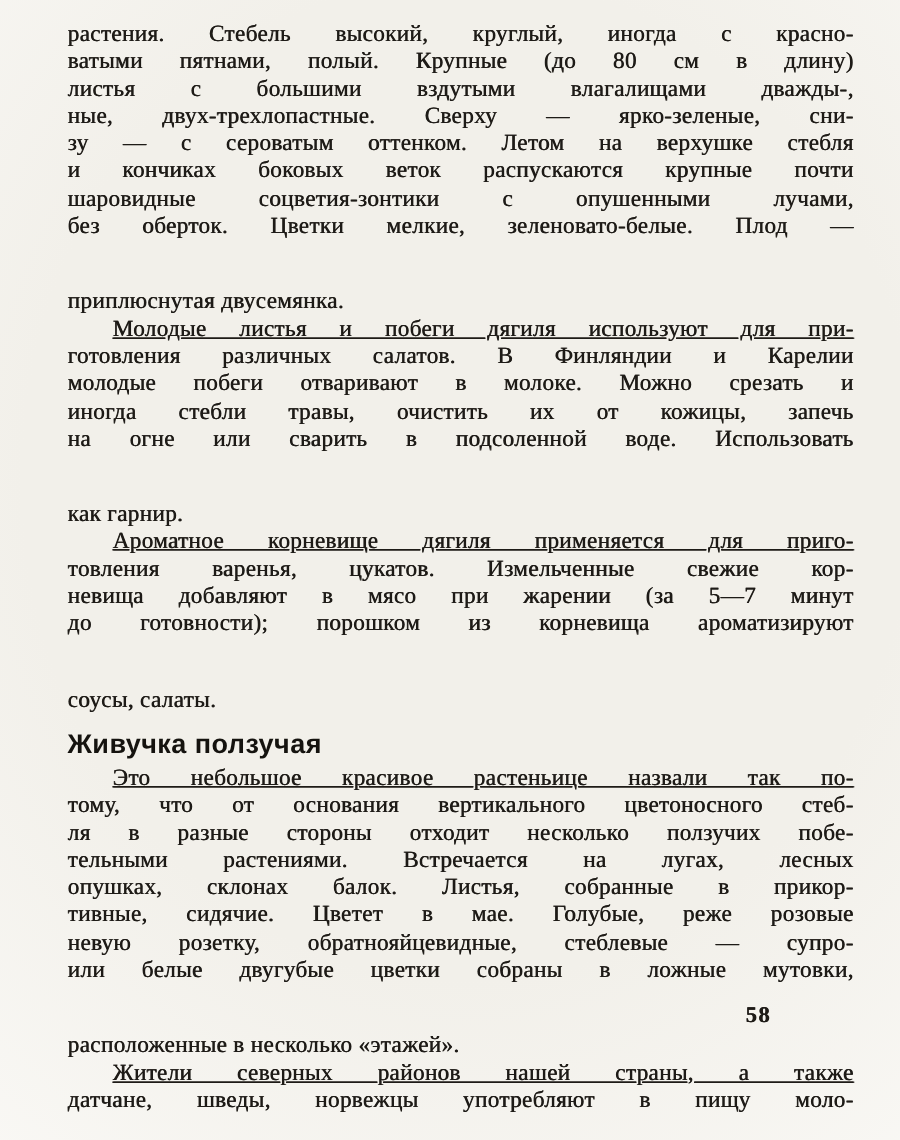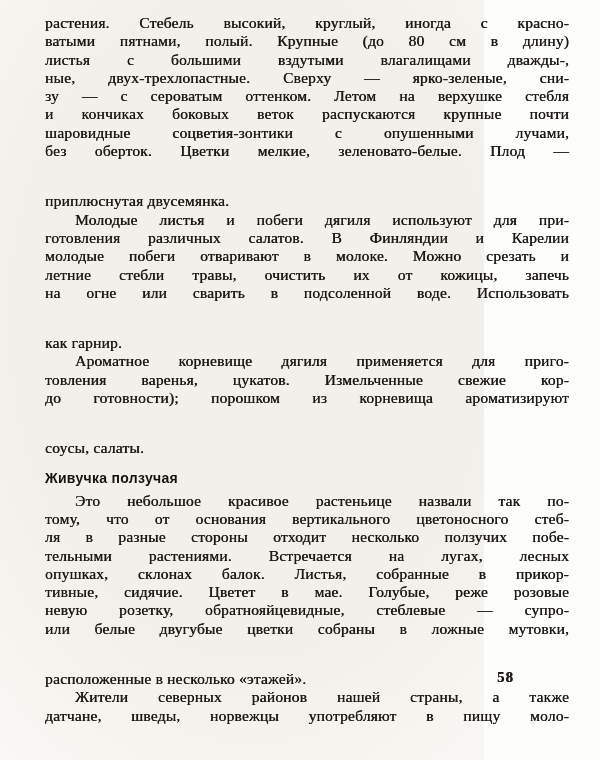--- a/index.html
+++ b/index.html
@@ -11,21 +11,21 @@
     padding: 0;
   }
   body {
     width: 600px;
     height: 760px;
     overflow: hidden;
     background: #fdfdfc;
   }
   .page {
     position: relative;
-    width: 484px;
+    width: 600px;
     height: 760px;
     background: radial-gradient(ellipse 90% 80% at 52% 42%, var(--bg) 55%, #faf9f6 100%);
     font-family: "Liberation Serif", "DejaVu Serif", serif;
     color: var(--ink);
   }
   .text-col {
     position: absolute;
     left: 45px;
     top: 14px;
     width: 524px;
@@ -44,26 +44,27 @@
     letter-spacing: 0.2px;
     text-shadow: 0.35px 0 0 currentColor; 
     overflow: visible;
   }
   .line.last {
     text-align-last: left;
     margin-top: 32px;
   }
   .line.indent {
     padding-left: 30px;
+    text-decoration: underline;
   }
   .heading {
     margin: 10px 0 4px 0;
     font-family: "Liberation Sans", "DejaVu Sans", sans-serif;
     font-weight: 700;
-    font-size: 14px;
+    font-size: 18px;
     line-height: 20px;
     letter-spacing: 0.3px;
     color: #15130f;
   }
   .page-number {
     position: absolute;
     left: 497px;
     top: 669px;
     font-size: 15px;
     font-weight: 600;
@@ -85,27 +86,28 @@
           <div class="line">зу — с сероватым оттенком. Летом на верхушке стебля</div>
           <div class="line">и кончиках боковых веток распускаются крупные почти</div>
           <div class="line">шаровидные соцветия-зонтики с опушенными лучами,</div>
           <div class="line">без оберток. Цветки мелкие, зеленовато-белые. Плод —</div>
           <div class="line last">приплюснутая двусемянка.</div>
         </div>
         <div class="paragraph">
           <div class="line indent">Молодые листья и побеги дягиля используют для при-</div>
           <div class="line">готовления различных салатов. В Финляндии и Карелии</div>
           <div class="line">молодые побеги отваривают в молоке. Можно срезать и</div>
-          <div class="line">летние стебли травы, очистить их от кожицы, запечь</div>
+          <div class="line">иногда стебли травы, очистить их от кожицы, запечь</div>
           <div class="line">на огне или сварить в подсоленной воде. Использовать</div>
           <div class="line last">как гарнир.</div>
         </div>
         <div class="paragraph">
           <div class="line indent">Ароматное корневище дягиля применяется для приго-</div>
           <div class="line">товления варенья, цукатов. Измельченные свежие кор-</div>
+          <div class="line">невища добавляют в мясо при жарении (за 5—7 минут</div>
           <div class="line">до готовности); порошком из корневища ароматизируют</div>
           <div class="line last">соусы, салаты.</div>
         </div>
       </div>
     <h2 class="heading">Живучка ползучая</h2>
     <div>
         <div class="paragraph">
           <div class="line indent">Это небольшое красивое растеньице назвали так по-</div>
           <div class="line">тому, что от основания вертикального цветоносного стеб-</div>
           <div class="line">ля в разные стороны отходит несколько ползучих побе-</div>

